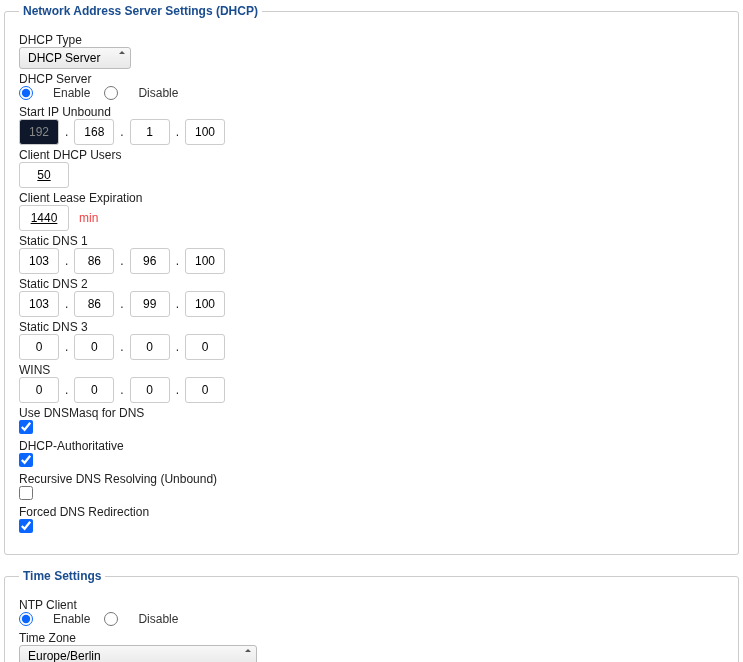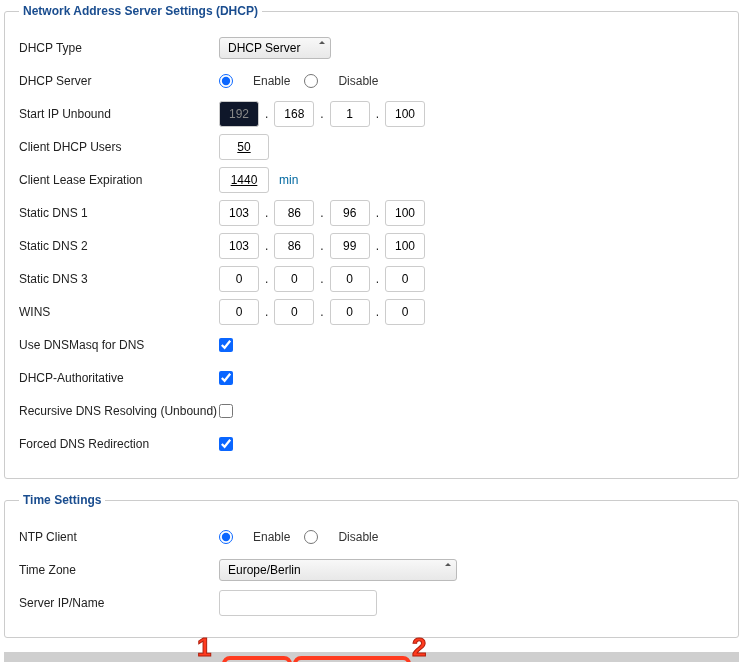--- a/index.html
+++ b/index.html
@@ -18,23 +18,24 @@
       margin-bottom: 14px;
     }
     legend {
       color: #1a4d8f;
       font-weight: bold;
       font-size: 12px;
       padding: 0 4px;
     }
     .row {
       display: flex;
-      align-items: center;
+      align-items: flex-start;
       min-height: 30px;
       margin: 3px 0;
+      flex-direction: column;
     }
     .label {
       width: 200px;
       flex-shrink: 0;
       color: #222;
     }
     .controls {
       display: flex;
       align-items: center;
       gap: 4px;
@@ -80,21 +81,21 @@
       border: 1px solid #ccc;
       border-radius: 3px;
       padding: 4px 6px;
       font-size: 12px;
       height: 26px;
     }
     .octet { width: 40px; text-align: center; height: 28px;}
     .octet.disabled { background: #0f172a; color: #888; border-color: #ccc; }
     .dot { margin: 0 2px; color: #222; }
     .num { width: 50px; text-align: center; height: 28px; text-decoration: underline;}
-    .unit { margin-left: 6px; color: #0369a1; }
+    .unit { margin-left: 6px; color: #ef4444; }
     .radio-group label {
       display: inline-flex;
       align-items: center;
       gap: 20px;
       margin-right: 10px;
       cursor: pointer;
     }
     input[type="radio"] {
       accent-color: #0a66ff;
       width: 14px; height: 14px;

